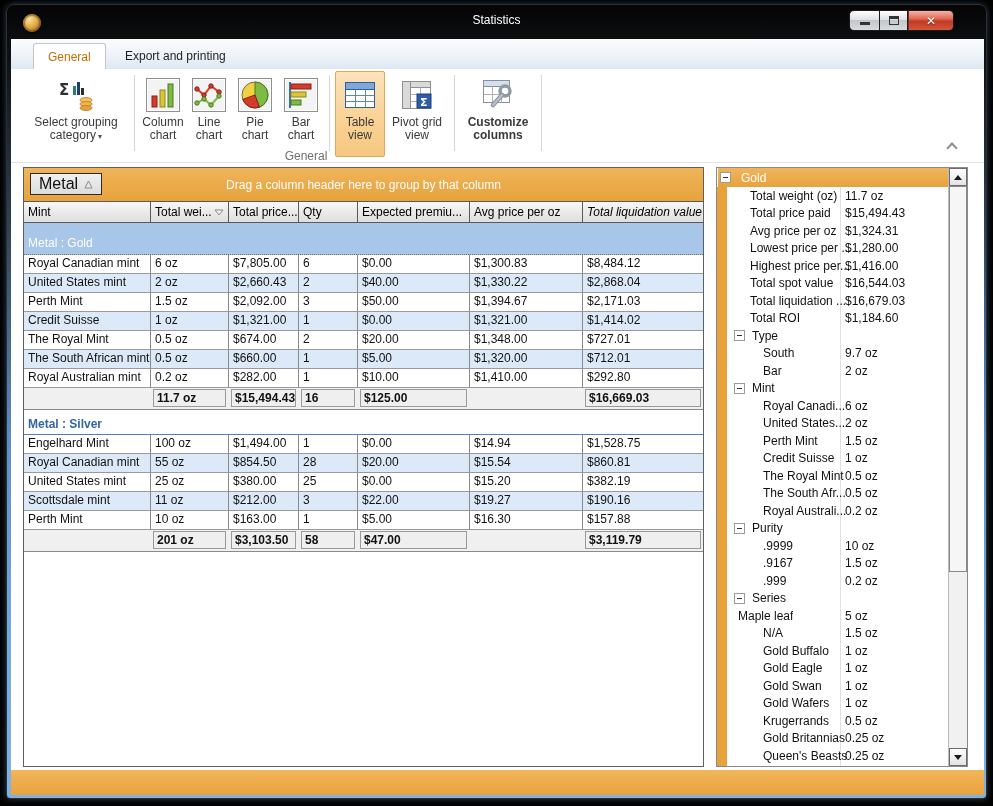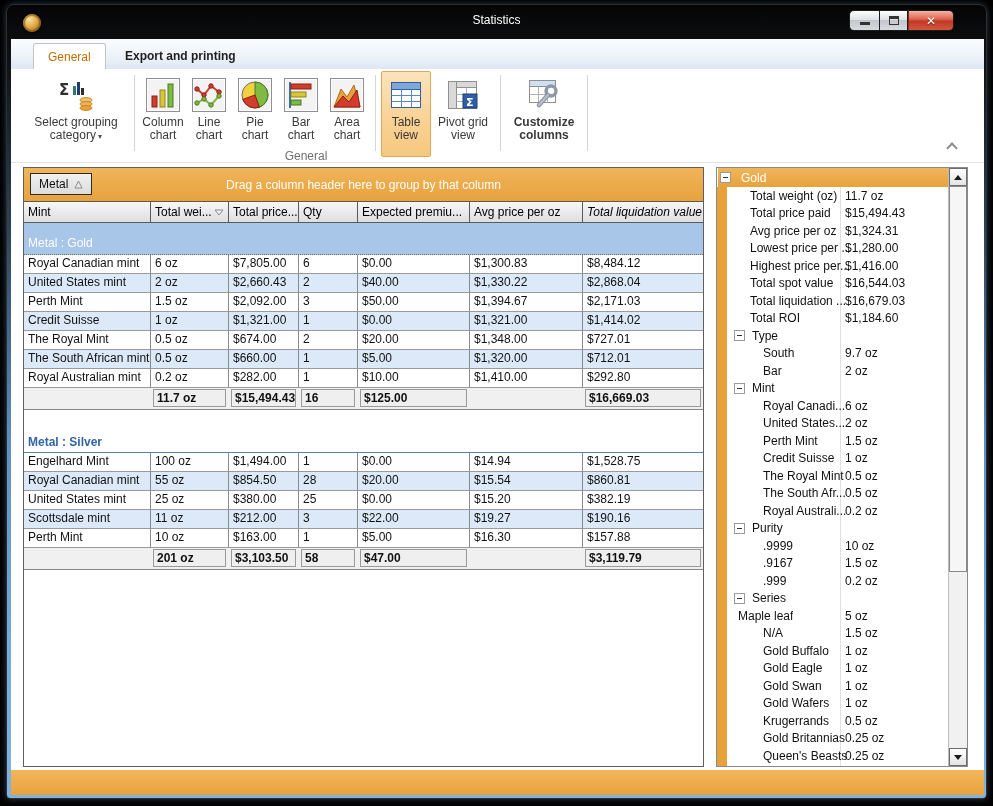--- a/index.html
+++ b/index.html
@@ -27,21 +27,21 @@
   .glyph-close { color:#fff; font-size:12px; font-weight:bold; text-shadow:0 1px 1px rgba(0,0,0,.5); }
 
   
   .body { position:absolute; left:4px; top:34px; width:973px; height:756px; background:#fff; overflow:hidden; }
 
   
   .tabstrip { position:absolute; left:0; top:0; width:100%; height:30px;
     background:linear-gradient(#fbfcfe,#eef3f9 55%,#dde7f2); }
   .tab { position:absolute; top:4px; height:26px; display:flex; align-items:center; padding:0 14px; font-size:12px; }
   .tab.sel { background:#fff; border:1px solid #c4c4c4; border-bottom:none; border-radius:3px 3px 0 0; color:#c06e04; }
-  .tab.plain { color:#1e1e1e;font-weight:bold; }
+  .tab.plain { color:#1e1e1e; }
 
   
   .ribbon { position:absolute; left:0; top:30px; width:100%; height:94px; background:#fff; border-bottom:1px solid #e3e3e3; }
   .rb-row { position:absolute; left:12px; top:2px; height:86px; display:flex; align-items:stretch; }
   .rbtn { display:flex; flex-direction:column; align-items:center; padding-top:4px; border:1px solid transparent; border-radius:2px; cursor:default; }
   .rbtn.sel { background:linear-gradient(#fce3ba,#f9d194 60%,#f6c87f); border-color:#e0a857; }
   .rbtn .ricon { height:38px; display:flex; align-items:center; justify-content:center; }
   .rbtn .rlabel { margin-top:2px; font-size:12px; line-height:13px; color:#3a3a3a; text-align:center; }
   .caret { font-size:8px; color:#555; }
   .rsep { width:1px; background:#d6d6d6; margin:4px 5px 6px 5px; }
@@ -49,29 +49,29 @@
   .rb-chevron { position:absolute; right:28px; bottom:10px; width:8px; height:8px;
     border-top:2px solid #8f8f8f; border-right:2px solid #8f8f8f; transform:rotate(-45deg); }
 
   
   .content { position:absolute; left:0; top:124px; width:100%; height:606px; background:#fff; }
 
   
   .grid-panel { position:absolute; left:12px; top:4px; width:681px; height:600px; border:1px solid #5f5f5f; background:#fff; display:flex; flex-direction:column; overflow:hidden; }
   .groupbar { height:33px; background:linear-gradient(#efb45a,#e8a23c); position:relative; flex:none; }
   .chip { position:absolute; left:6px; top:5px; height:22px; display:flex; align-items:center; gap:6px; padding:0 8px;
-    background:linear-gradient(#f0f0f0,#dcdcdc); border:1px solid #2b2b2b; font-size:12px; color:#111; }
+    background:linear-gradient(#f0f0f0,#dcdcdc); border:1px solid #2b2b2b; font-size:16px; color:#111; }
   .drag-hint { position:absolute; left:0; top:0; width:100%; height:100%; display:flex; align-items:center; justify-content:center; color:#fdfdfd; font-size:12px; }
   .hdr-row { display:grid; grid-template-columns:127px 78px 70px 59px 112px 113px 121px; height:22px; flex:none; border-top:1px solid #5a5a5a; }
   .hcell { background:linear-gradient(#f7f7f7,#dedede); border-right:1px solid #5a5a5a; border-bottom:1px solid #5a5a5a;
     font-size:12px; color:#000; display:flex; align-items:center; padding-left:4px; position:relative; }
   .hcell:last-child { border-right:none;font-style:italic; }
   .filter-glyph { position:absolute; right:4px; top:6px; }
   .gband { height:32px; background:#a8c6e8; color:#fdfdfd; font-size:12px; display:flex; align-items:flex-end; padding:0 0 4px 4px; border-bottom:1px dotted #6b6b6b; flex:none; }
-  .sband { height:43px; background:#fff; color:#3465a4; font-weight:bold; font-size:12px; display:flex; align-items:flex-end; padding:0 0 3px 4px; border-bottom:1px solid #4f81bd; flex:none; }
+  .sband { height:25px; background:#fff; color:#3465a4; font-weight:bold; font-size:12px; display:flex; align-items:flex-end; padding:0 0 3px 4px; border-bottom:1px solid #4f81bd; flex:none; }
   .drow { display:grid; grid-template-columns:127px 78px 70px 59px 112px 113px 121px; height:19px; flex:none; }
   .drow.alt .dcell { background:#dce9f8; }
   .dcell { background:#fff; border-right:1px solid #8a8a8a; border-bottom:1px solid #9a9a9a; font-size:12px; color:#111;
     line-height:17px; padding-left:4px; white-space:nowrap; overflow:hidden; }
   .dcell:last-child { border-right:none; }
   .srow { display:grid; grid-template-columns:127px 78px 70px 59px 112px 113px 121px; height:22px; flex:none; background:#f0f0f0; border-bottom:1px solid #8a8a8a; }
   .scell { position:relative; }
   .sbox { position:absolute; left:2px; right:3px; top:1px; bottom:2px; border:1px solid #9a9a9a; background:#efefef;
     font-size:12px; font-weight:bold; color:#111; line-height:17px; padding-left:3px; white-space:nowrap; overflow:hidden; }
   .grid-filler { flex:1; background:#fff; }
@@ -198,31 +198,20 @@
                 <rect x="0.5" y="0.5" width="33" height="33" fill="#fdfdfd" stroke="#8f8f8f"></rect>
                 <rect x="2" y="2" width="30" height="30" fill="#f3f3f3"></rect>
                 <line x1="6" y1="4" x2="6" y2="30" stroke="#3a6fb0" stroke-width="2"></line>
                 <rect x="7" y="6" width="20" height="5" fill="#d33c2a" stroke="#8a2015"></rect>
                 <rect x="7" y="14" width="15" height="5" fill="#d9c636" stroke="#8f8420"></rect>
                 <rect x="7" y="22" width="10" height="5" fill="#7fba42" stroke="#4c7a22"></rect>
               </svg>
             </div>
             <div class="rlabel">Bar chart</div>
           </div>
-          <div class="rbtn" style="width: 46px;">
-            <div class="ricon">
-              <svg width="34" height="34" viewBox="0 0 34 34">
-                <rect x="0.5" y="0.5" width="33" height="33" fill="#fdfdfd" stroke="#8f8f8f"></rect>
-                <rect x="2" y="2" width="30" height="30" fill="#f3f3f3"></rect>
-                <path d="M4,29 L11,11 L17,19 L24,7 L30,29 Z" fill="#e8a23b" stroke="#b06f17"></path>
-                <path d="M4,29 L13,18 L19,24 L27,12 L30,29 Z" fill="#d33c2a" stroke="#8a2015"></path>
-              </svg>
-            </div>
-            <div class="rlabel">Area chart</div>
-          </div>
           <div class="rsep"></div>
           <div class="rbtn sel" style="width: 50px;">
             <div class="ricon">
               <svg width="34" height="34" viewBox="0 0 34 34">
                 <rect x="2.5" y="4.5" width="29" height="25" fill="#fff" stroke="#2f5da8"></rect>
                 <rect x="2.5" y="4.5" width="29" height="7" fill="#7fa8d9" stroke="#2f5da8"></rect>
                 <g stroke="#5b87c4">
                   <line x1="12.5" y1="11.5" x2="12.5" y2="29.5"></line>
                   <line x1="22.5" y1="11.5" x2="22.5" y2="29.5"></line>
                   <line x1="2.5" y1="17.5" x2="31.5" y2="17.5"></line>

